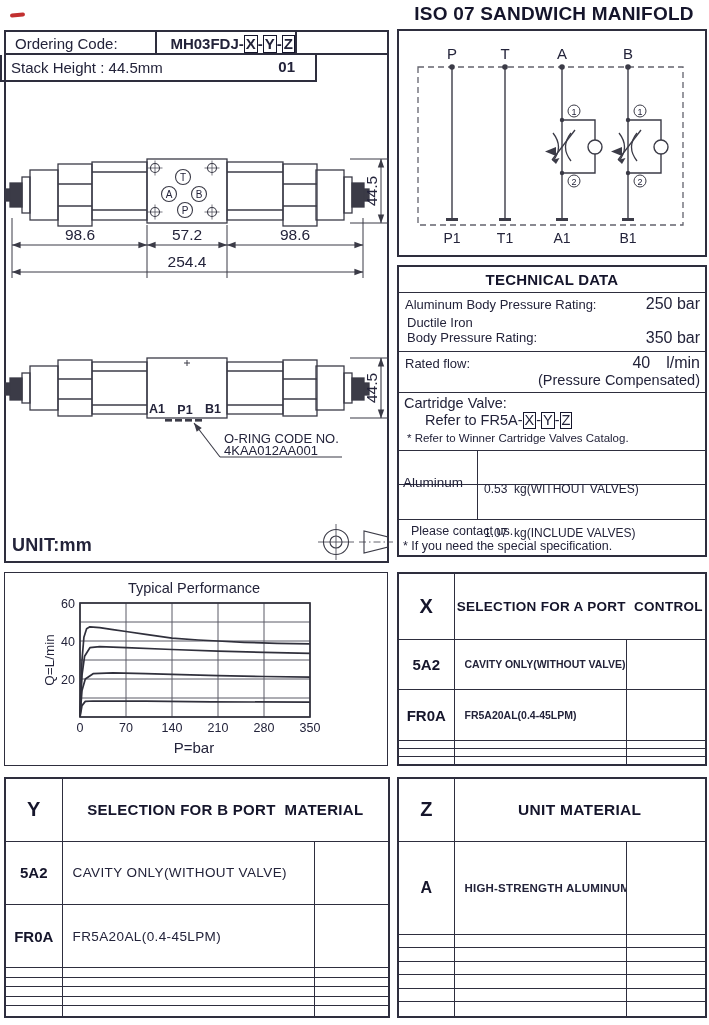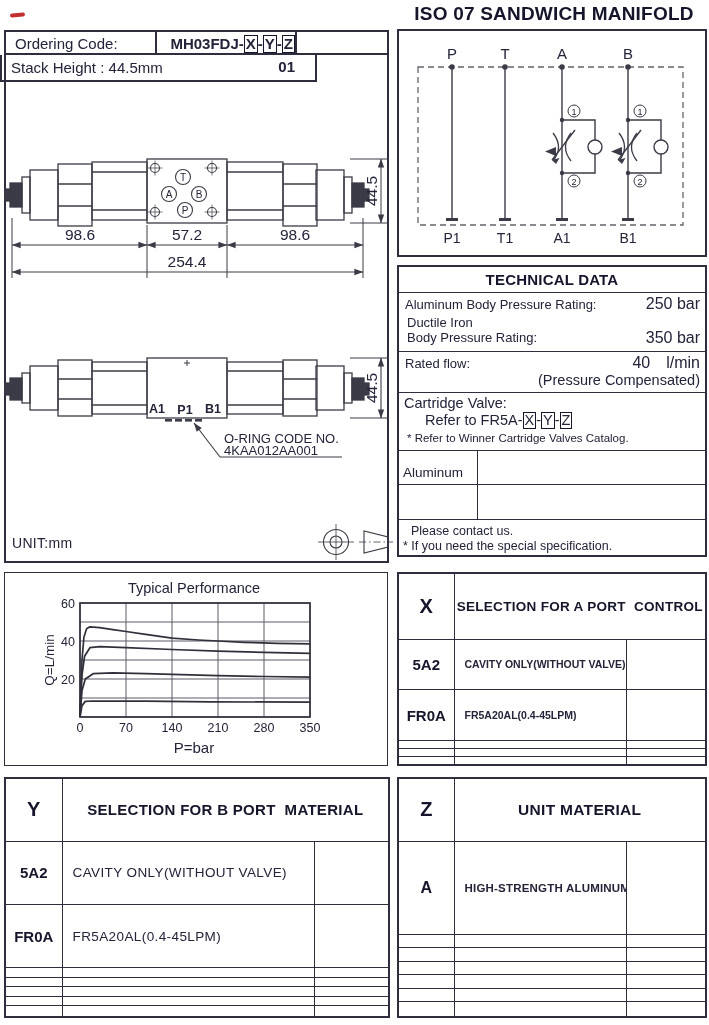--- a/index.html
+++ b/index.html
@@ -20,21 +20,21 @@
   svg text{fill:var(--ink);font-family:"Liberation Sans",sans-serif;}
   .red-mark{background:#c23030;border-radius:2px;transform:rotate(-5deg);}
   .doc-title{font-weight:bold;font-size:19px;letter-spacing:.2px;color:var(--ink-bold);text-align:center;line-height:26px;}
   .oc-row{border-bottom:2px solid var(--line);display:flex;}
   .oc-cell{box-sizing:border-box;font-size:15px;line-height:23px;padding-left:9px;}
   .oc-label{width:151px;border-right:2px solid var(--line);}
   .oc-code{width:140px;border-right:2px solid var(--line);font-weight:bold;text-align:right;padding-left:11px;}
   .oc-tail{flex:1;}
   .stack-cell{border-right:2px solid var(--line);border-bottom:2px solid var(--line);font-size:15px;line-height:26px;padding-left:9px;}
   .boxed{border:1.4px solid var(--ink-bold);padding:0 1px;font-weight:bold;display:inline-block;line-height:1.05;}
-  .unit-label{font-size:14px;letter-spacing:.3px;}
+  .unit-label{font-size:18px;letter-spacing:.3px;font-weight:bold;}
   
   .td-header{border-bottom:1.8px solid var(--line);font-weight:bold;font-size:15px;text-align:center;line-height:25px;color:var(--ink-bold);letter-spacing:.2px;}
   .td-sec{border-bottom:1.8px solid var(--line);}
   .td-flex{display:flex;justify-content:space-between;align-items:baseline;padding:0 5px 0 6px;}
   .td-small{font-size:13px;}
   .td-big{font-size:16px;}
   .td-note{font-size:11.5px;}
   
   table.sel{position:absolute;border-collapse:collapse;table-layout:fixed;box-sizing:border-box;border:2px solid var(--line);}
   table.sel th,table.sel td{border:1.6px solid var(--line);box-sizing:border-box;white-space:pre;overflow:hidden;}
@@ -291,21 +291,25 @@
       <div style="text-align:right;padding-right:5px;font-size:14.5px;">(Pressure Compensated)</div>
     </div>
     <div style="height:57px;box-sizing:border-box;">
       <div style="font-size:14.5px;padding:2px 8px 0 5px;">Cartridge Valve:</div>
       <div style="font-size:14.5px;padding:1px 0 0 26px;"><span>Refer to FR5A-</span><span class="boxed" style="font-weight:normal;">X</span><span>-</span><span class="boxed" style="font-weight:normal;">Y</span><span>-</span><span class="boxed" style="font-weight:normal;">Z</span></div>
       <div class="td-note" style="padding:3px 0 0 8px;">* Refer to Winner Cartridge Valves Catalog.</div>
     </div>
     <div style="height:70px;position:relative;border-top:1.8px solid var(--line);border-bottom:1.8px solid var(--line);box-sizing:border-box;">
       <div style="position:absolute;left:78px;top:0;bottom:0;width:0;border-left:1.6px solid var(--line);"></div>
       <div style="position:absolute;left:0;right:0;top:33px;border-top:1.4px solid var(--line);"></div>
-      <div style="position:absolute;left:4px;top:14px;font-size:13.5px;">Aluminum</div>
+      <div style="position:absolute;left:4px;top:24px;font-size:13.5px;">Aluminum</div>
+      <div style="position:absolute;left:85px;top:2px;font-size:12px;line-height:14.5px;white-space:pre;">
+        <div>0.53  kg(WITHOUT VALVES)</div>
+        <div>1.07  kg(INCLUDE VALVES)</div>
+      </div>
     </div>
     <div style="font-size:12.5px;line-height:14.5px;padding:4px 0 0 4px;">
       <div style="padding-left:8px;">Please contact us.</div>
       <div>* If you need the special specification.</div>
     </div>
   </div>
 
   <div class="abs" style="left:4px;top:572px;width:384px;height:194px;border:1.8px solid var(--line);"></div>
   <svg id="chart-svg" style="left:4px;top:572px;" width="384" height="194" viewBox="0 0 384 194">
     <text x="190" y="21" text-anchor="middle" font-size="14.5">Typical Performance</text>

